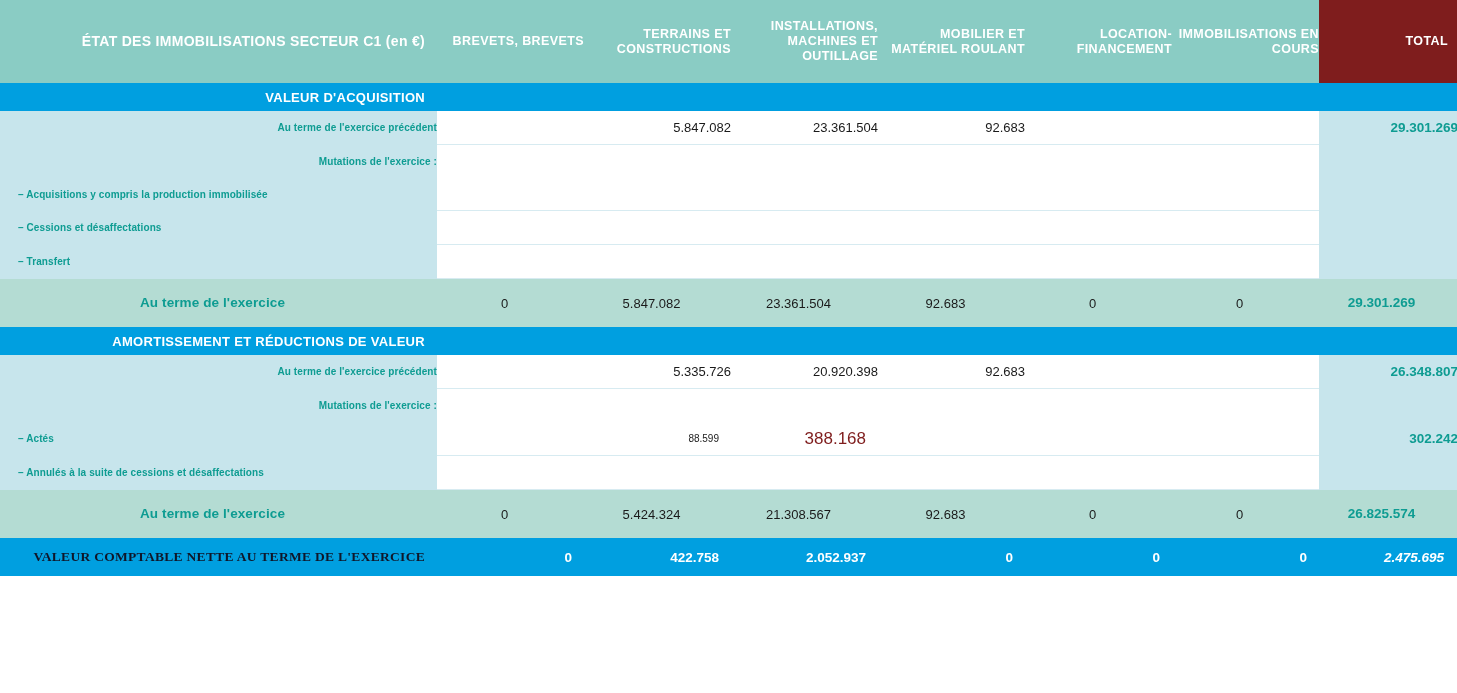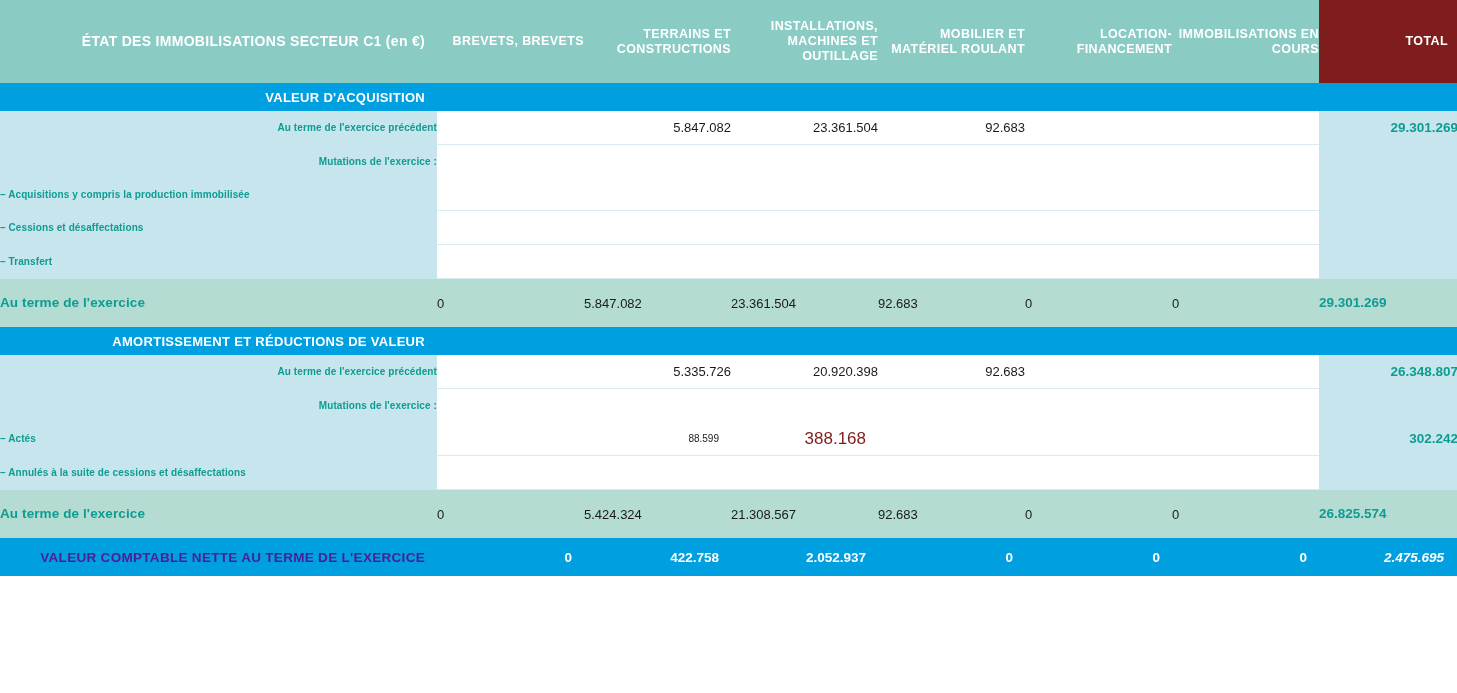--- a/index.html
+++ b/index.html
@@ -72,20 +72,21 @@
     background: #C7E5EC;
     color: #0E9C92;
     font-size: 10px;
     font-weight: bold;
     text-align: right;
     padding-right: 12px;
     letter-spacing: .1px;
   }
   .row-label.left {
     text-align: left;
+    padding-left: 18px;
     padding-right: 6px;
   }
   .cell-val {
     background: #ffffff;
     color: #1a1a1a;
     font-size: 13px;
     text-align: right;
     padding-right: 12px;
     border-bottom: 1px solid #D7EBF1;
   }
@@ -99,21 +100,21 @@
   }
   tr.data-row > td { height: 33px; }
   tr.tall-row > td { height: 33px; }
 
   
   .sub td {
     background: #B4DCD3;
     height: 48px;
     font-size: 13px;
     color: #1a1a1a;
-    text-align: left;
+    text-align: center;
     padding-right: 12px;
   }
   .sub .row-label {
     background: #B4DCD3;
     color: #0E9C92;
     font-weight: bold;
     font-size: 13.5px;
   }
   .sub .cell-total {
     background: #B4DCD3;
@@ -128,23 +129,24 @@
     background: #009FE0;
     color: #ffffff;
     font-weight: bold;
     font-size: 13.5px;
     height: 38px;
     text-align: right;
     padding-right: 12px;
   }
   .net .row-label {
     background: #009FE0;
-    color: #4c1d95;
+    color: #0f172a;
     padding-right: 12px;
     letter-spacing: .3px;
+    font-family: Liberation Serif, serif;
   }
   .net .cell-total {
     background: #009FE0;
     color: #ffffff;
     padding-right: 14px;
     font-style: italic;
   }
 
   
   .merged-white {

